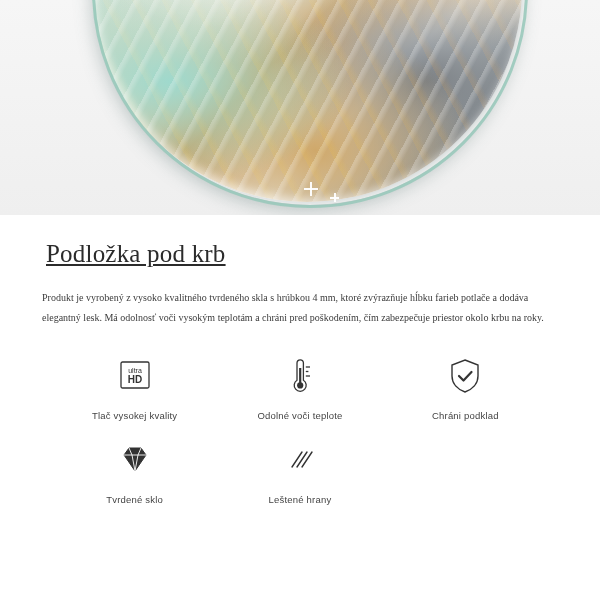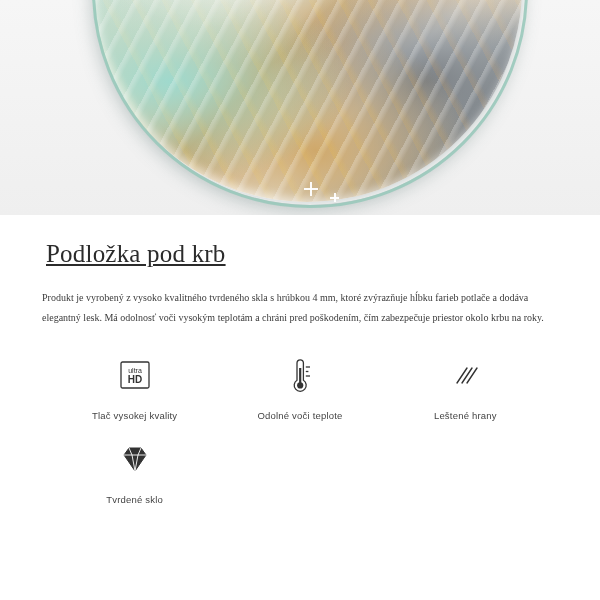--- a/index.html
+++ b/index.html
@@ -186,40 +186,49 @@
             <circle cx="17.2" cy="28.4" r="3.1" fill="#333" stroke="none"></circle>
             <line x1="17.2" y1="11" x2="17.2" y2="26" stroke-width="2.2"></line>
             <line x1="22.8" y1="10" x2="27" y2="10"></line>
             <line x1="22.8" y1="14.5" x2="25.4" y2="14.5"></line>
             <line x1="22.8" y1="19" x2="27" y2="19"></line>
           </svg>
         </span>
         <span class="feature-label">Odolné voči teplote</span>
       </div>
 
-
-      <div class="feature">
-        <span class="feature-icon">
-          <svg width="40" height="34" viewBox="0 0 40 34" stroke="#333" stroke-width="1.4" stroke-linecap="round">
-            <line x1="12" y1="24" x2="22" y2="9"></line>
-            <line x1="17" y1="24" x2="27" y2="9"></line>
-            <line x1="22" y1="24" x2="32" y2="9"></line>
-          </svg>
-        </span>
-        <span class="feature-label">Leštené hrany</span>
+      <div class="feature">
+        <span class="feature-icon">
+          <svg width="36" height="38" viewBox="0 0 36 38">
+            <path d="M18 3 L31 8 V19 C31 27 25 32.5 18 35 C11 32.5 5 27 5 19 V8 Z" fill="none" stroke="#333" stroke-width="1.4"></path>
+            <path d="M12 19 l4.5 4.5 L24.5 15" fill="none" stroke="#333" stroke-width="2.2" stroke-linecap="round" stroke-linejoin="round"></path>
+          </svg>
+        </span>
+        <span class="feature-label">Chráni podklad</span>
       </div>
 
       <div class="feature">
         <span class="feature-icon">
           <svg width="40" height="34" viewBox="0 0 40 34">
             <path d="M9 12 L14 5 H26 L31 12 L20 28 Z" fill="#333" stroke="#333" stroke-width="1" stroke-linejoin="round"></path>
             <path d="M9 12 H31" stroke="#fff" stroke-width="0.9"></path>
             <path d="M14 5 L17 12 L20 28" stroke="#fff" stroke-width="0.9" fill="none"></path>
             <path d="M26 5 L23 12 L20 28" stroke="#fff" stroke-width="0.9" fill="none"></path>
           </svg>
         </span>
         <span class="feature-label">Tvrdené sklo</span>
       </div>
 
+      <div class="feature">
+        <span class="feature-icon">
+          <svg width="40" height="34" viewBox="0 0 40 34" stroke="#333" stroke-width="1.4" stroke-linecap="round">
+            <line x1="12" y1="24" x2="22" y2="9"></line>
+            <line x1="17" y1="24" x2="27" y2="9"></line>
+            <line x1="22" y1="24" x2="32" y2="9"></line>
+          </svg>
+        </span>
+        <span class="feature-label">Leštené hrany</span>
+      </div>
+
 
     </div>
   </div>
 </div>
 
 </body></html>

